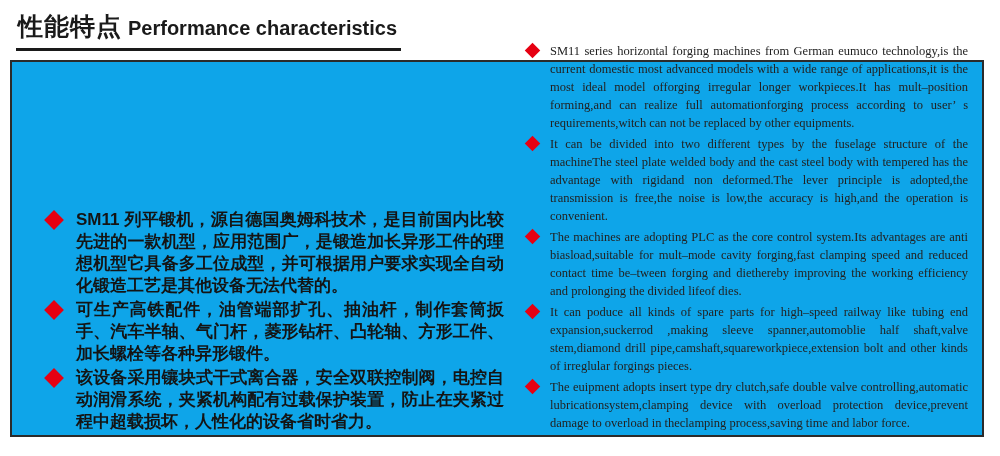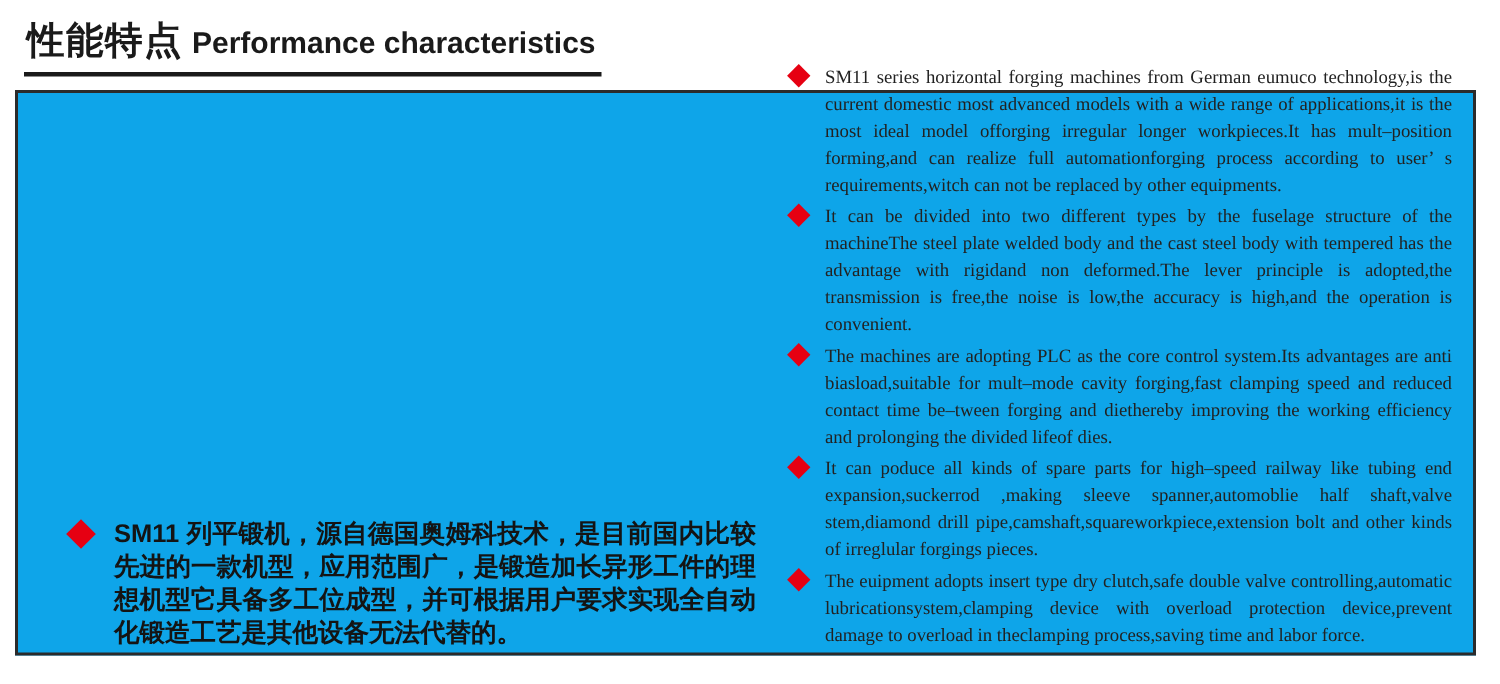--- a/index.html
+++ b/index.html
@@ -97,20 +97,28 @@
     <span class="title-cn">性能特点</span><span class="title-en">Performance characteristics</span>
   </div>
 </div>
 
 <div class="panel">
   <div class="col col-cn">
     <div class="bullet">
       <span class="diamond"></span>
       <span class="cn-text">SM11 列平锻机，源自德国奥姆科技术，是目前国内比较先进的一款机型，应用范围广，是锻造加长异形工件的理想机型它具备多工位成型，并可根据用户要求实现全自动化锻造工艺是其他设备无法代替的。</span>
     </div>
+    <div class="bullet">
+      <span class="diamond"></span>
+      <span class="cn-text">可生产高铁配件，油管端部扩孔、抽油杆，制作套筒扳手、汽车半轴、气门杆，菱形钻杆、凸轮轴、方形工件、加长螺栓等各种异形锻件。</span>
+    </div>
+    <div class="bullet">
+      <span class="diamond"></span>
+      <span class="cn-text">该设备采用镶块式干式离合器，安全双联控制阀，电控自动润滑系统，夹紧机构配有过载保护装置，防止在夹紧过程中超载损坏，人性化的设备省时省力。</span>
+    </div>
   </div>
   <div class="col col-en">
     <div class="bullet">
       <span class="diamond"></span>
       <span class="en-text">SM11 series horizontal forging machines from German eumuco technology,is the current domestic most advanced models with a wide range of applications,it is the most ideal model offorging irregular longer workpieces.It has mult–position forming,and can realize full automationforging process according to user’ s requirements,witch can not be replaced by other equipments.</span>
     </div>
     <div class="bullet">
       <span class="diamond"></span>
       <span class="en-text">It can be divided into two different types by the fuselage structure of the machineThe steel plate welded body and the cast steel body with tempered has the advantage with rigidand non deformed.The lever principle is adopted,the transmission is free,the noise is low,the accuracy is high,and the operation is convenient.</span>
     </div>

